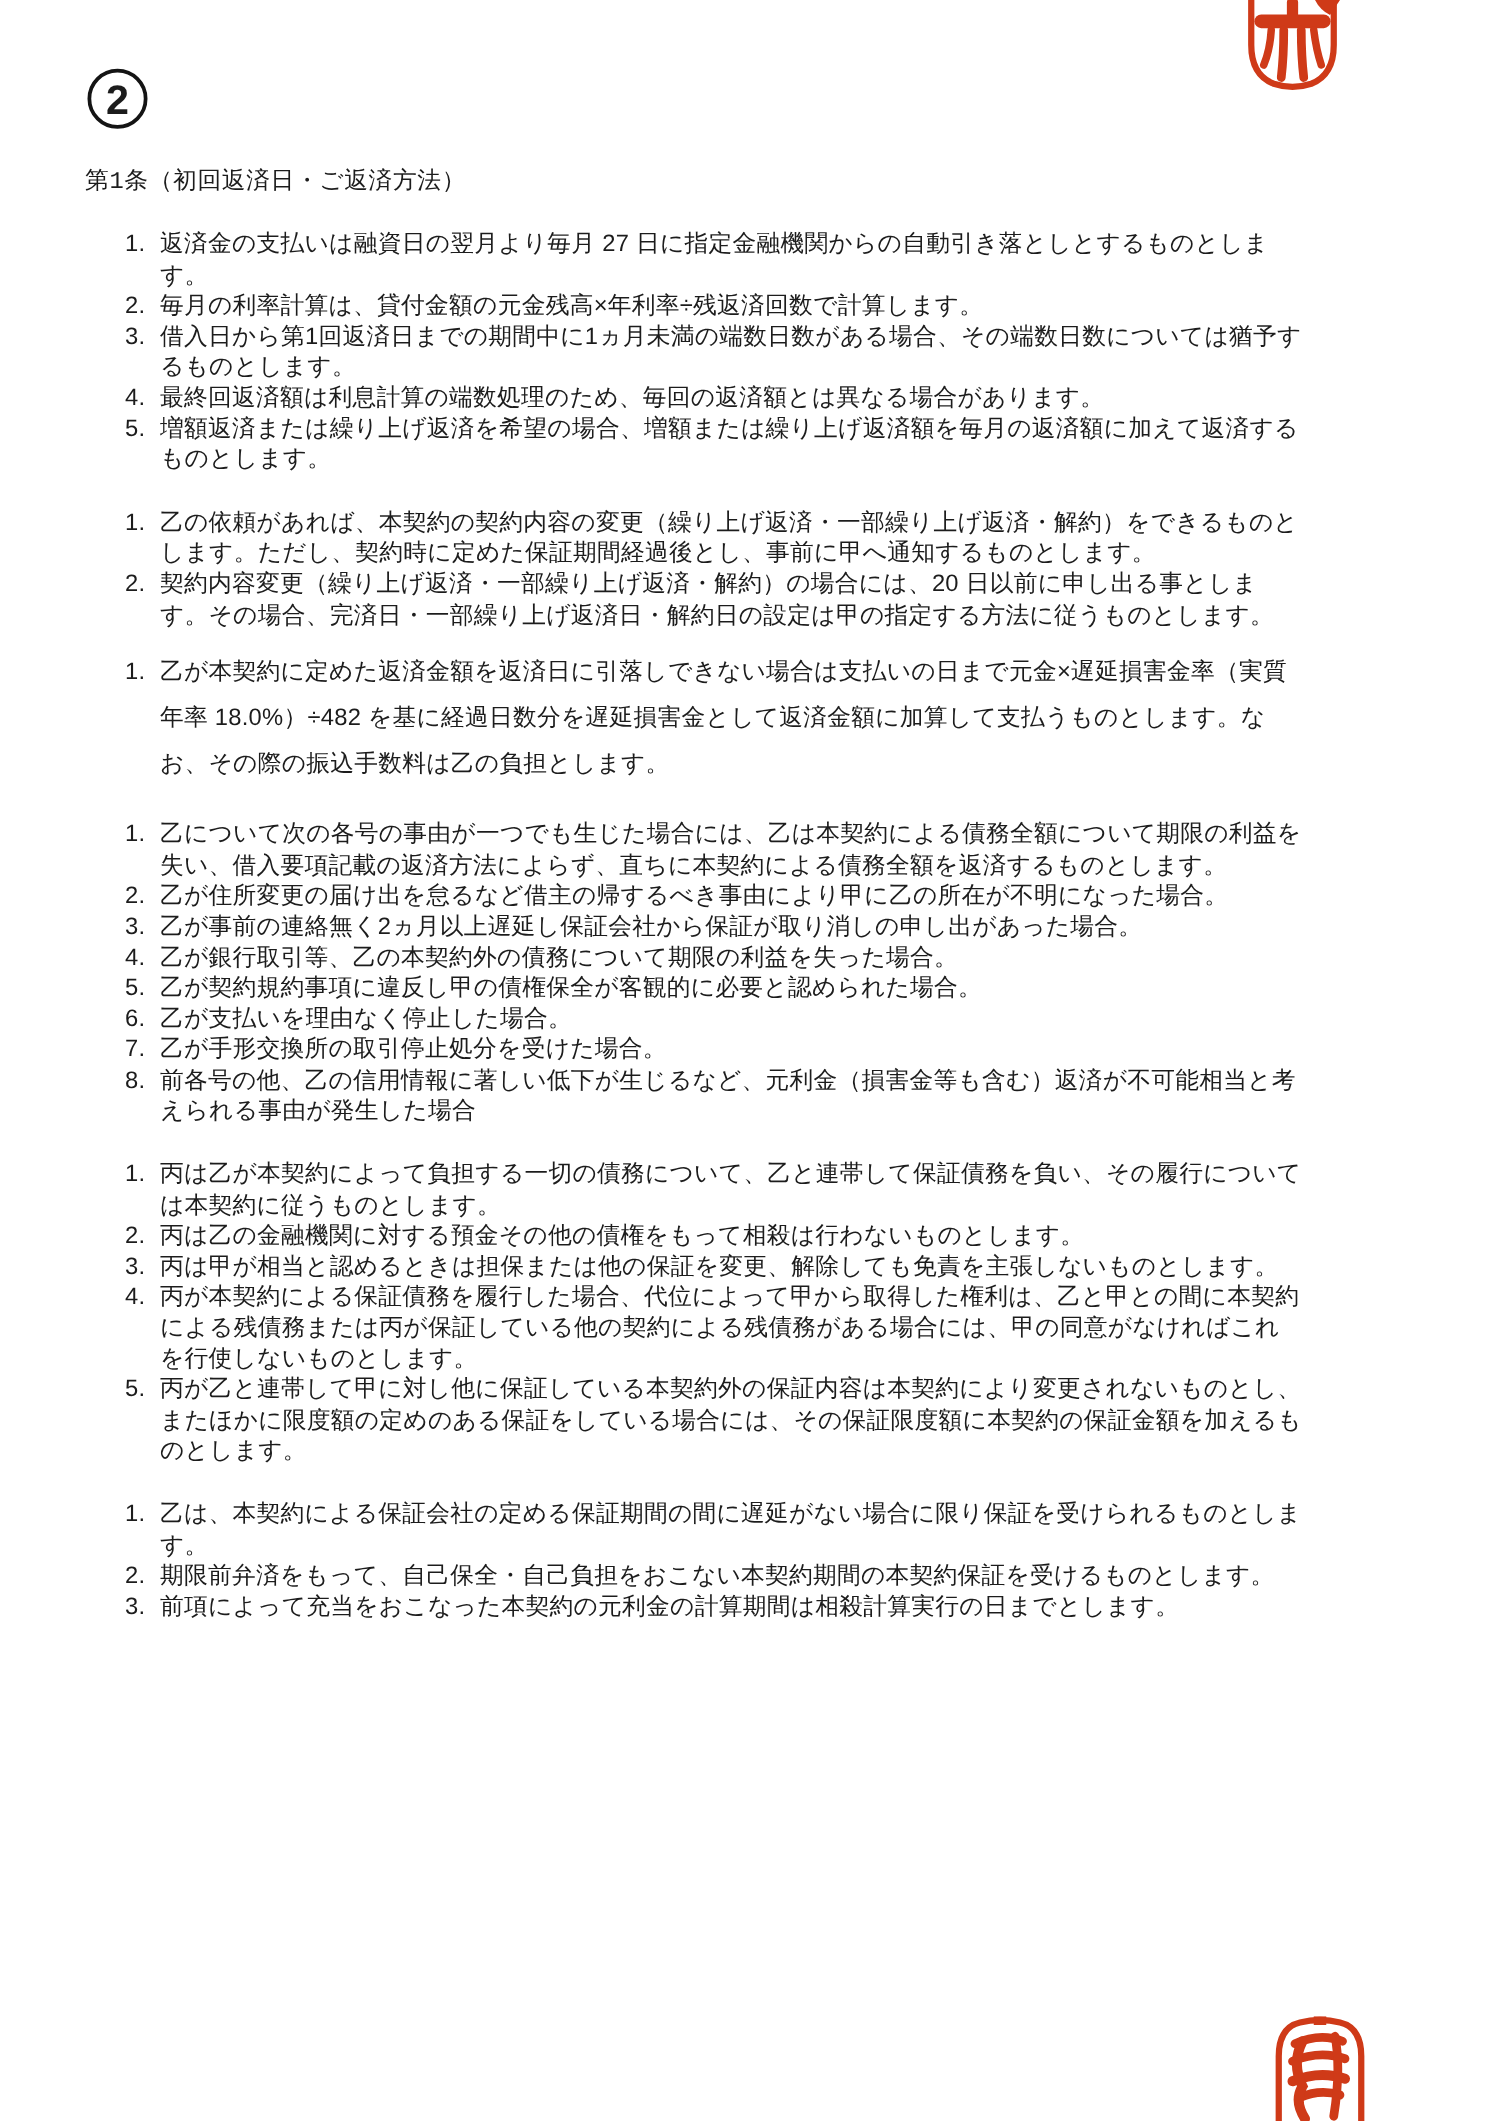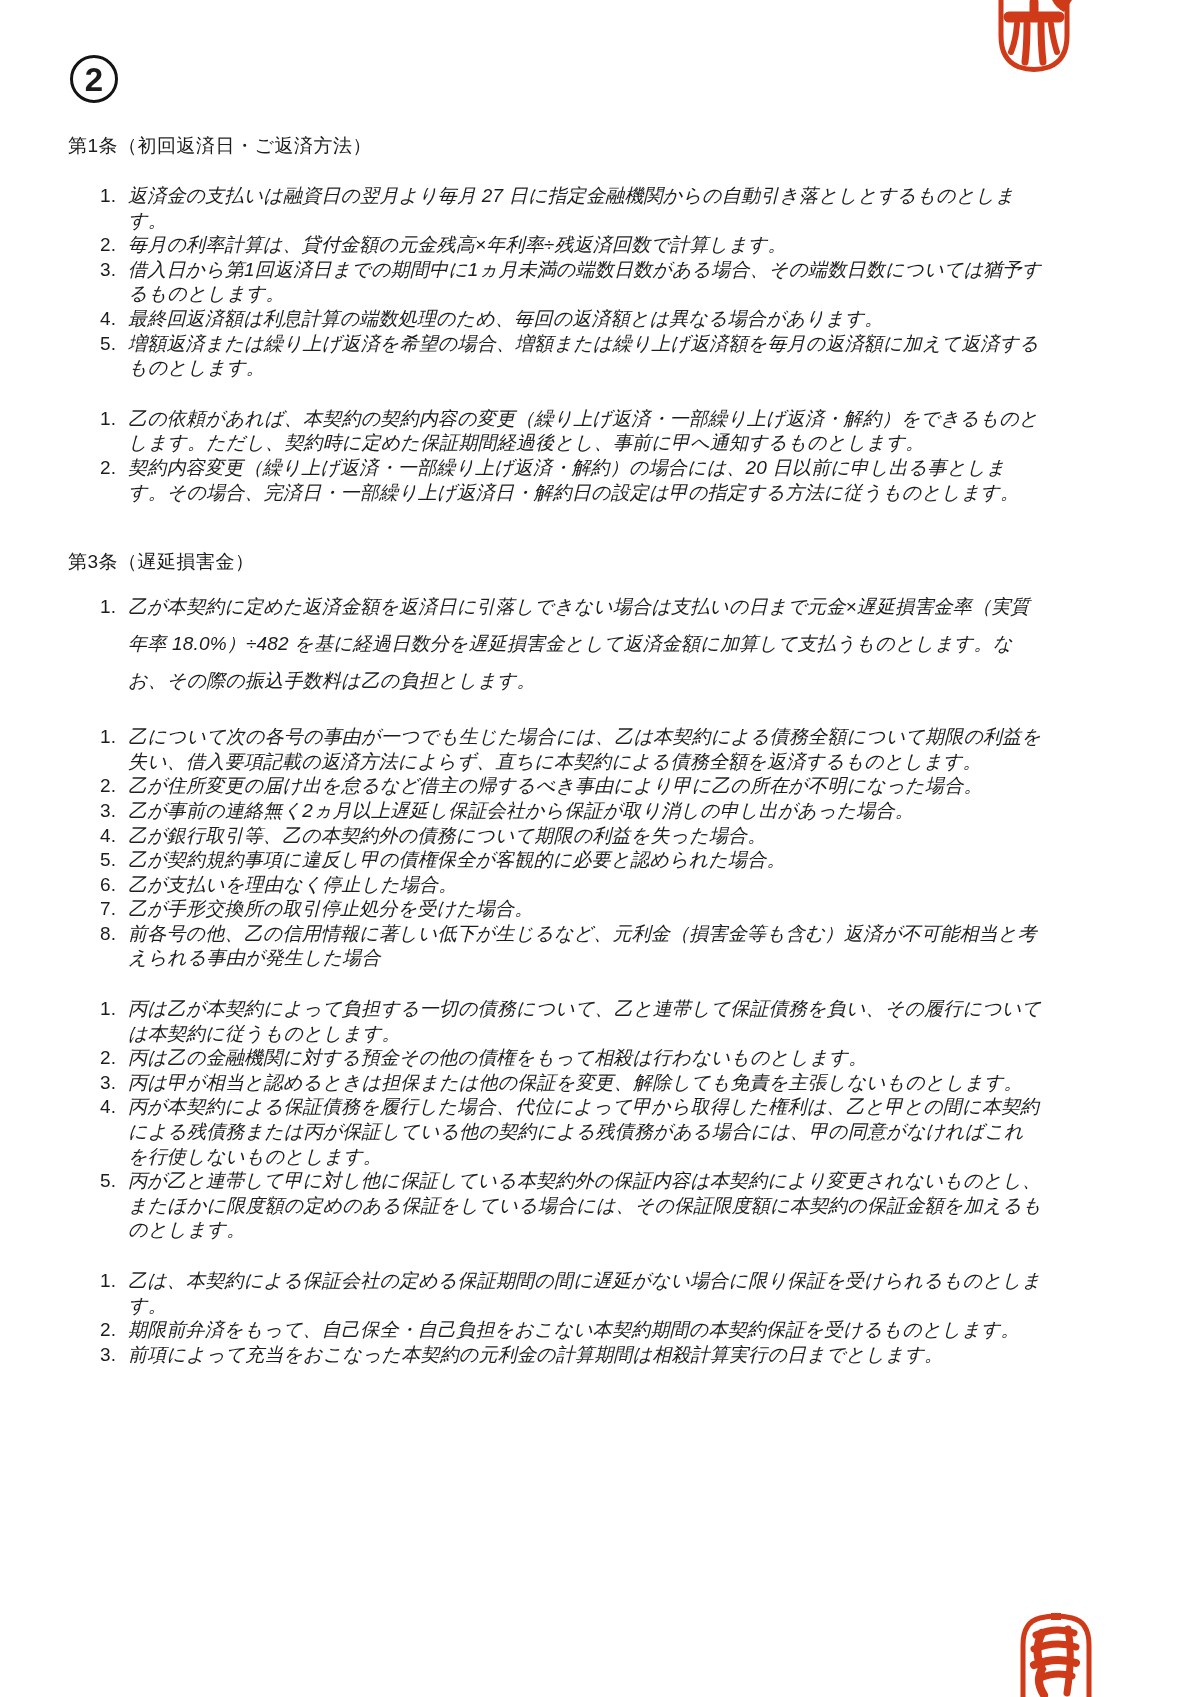--- a/index.html
+++ b/index.html
@@ -30,38 +30,39 @@
     font-weight: 600;
     margin: 0 0 30px 2px;
     line-height: 1;
   }
   .article-heading {
     font-size: 19px;
     font-weight: 500;
     line-height: 25px;
     margin: 44px 0 0 0;
     letter-spacing: 0.5px;
+    font-family: Liberation Mono, monospace;
   }
   .article:first-of-type .article-heading { margin-top: 0; }
   .article-list {
     list-style: none;
     margin: 26px 0 0 0;
     padding: 0 0 0 32px;
   }
   .item {
     display: flex;
     font-size: 19px;
     line-height: 24.6px;
     letter-spacing: 0.2px;
   }
   .item-num {
     flex: 0 0 28px;
     text-align: left;
   }
-  .item-text { flex: 1; font-style: italic; }
+  .item-text { flex: 1; }
   
   .article:nth-of-type(3) .article-list { margin-top: 14px; }
   .article:nth-of-type(3) .item { line-height: 37px; }
   .seal {
     position: absolute;
     pointer-events: none;
   }
   .seal-top { top: 0; right: 128px; width: 76px; height: 74px; }
   .seal-bottom { bottom: 0; right: 108px; width: 72px; height: 84px; }
   .seal path { fill: none; stroke: #cf3a18; stroke-linecap: round; }
@@ -126,21 +127,20 @@
   </li>
 
   <li class="item">
     <span class="item-num">2.</span>
     <span class="item-text">契約内容変更（繰り上げ返済・一部繰り上げ返済・解約）の場合には、20 日以前に申し出る事とします。その場合、完済日・一部繰り上げ返済日・解約日の設定は甲の指定する方法に従うものとします。</span>
   </li>
 </ol>
   </section>
 
   <section class="article">
-    <h2 class="article-heading">第3条（遅延損害金）</h2>
     <ol class="article-list">
   <li class="item">
     <span class="item-num">1.</span>
     <span class="item-text">乙が本契約に定めた返済金額を返済日に引落しできない場合は支払いの日まで元金×遅延損害金率（実質年率 18.0%）÷482 を基に経過日数分を遅延損害金として返済金額に加算して支払うものとします。なお、その際の振込手数料は乙の負担とします。</span>
   </li>
 </ol>
   </section>
 
   <section class="article">
     <ol class="article-list">

